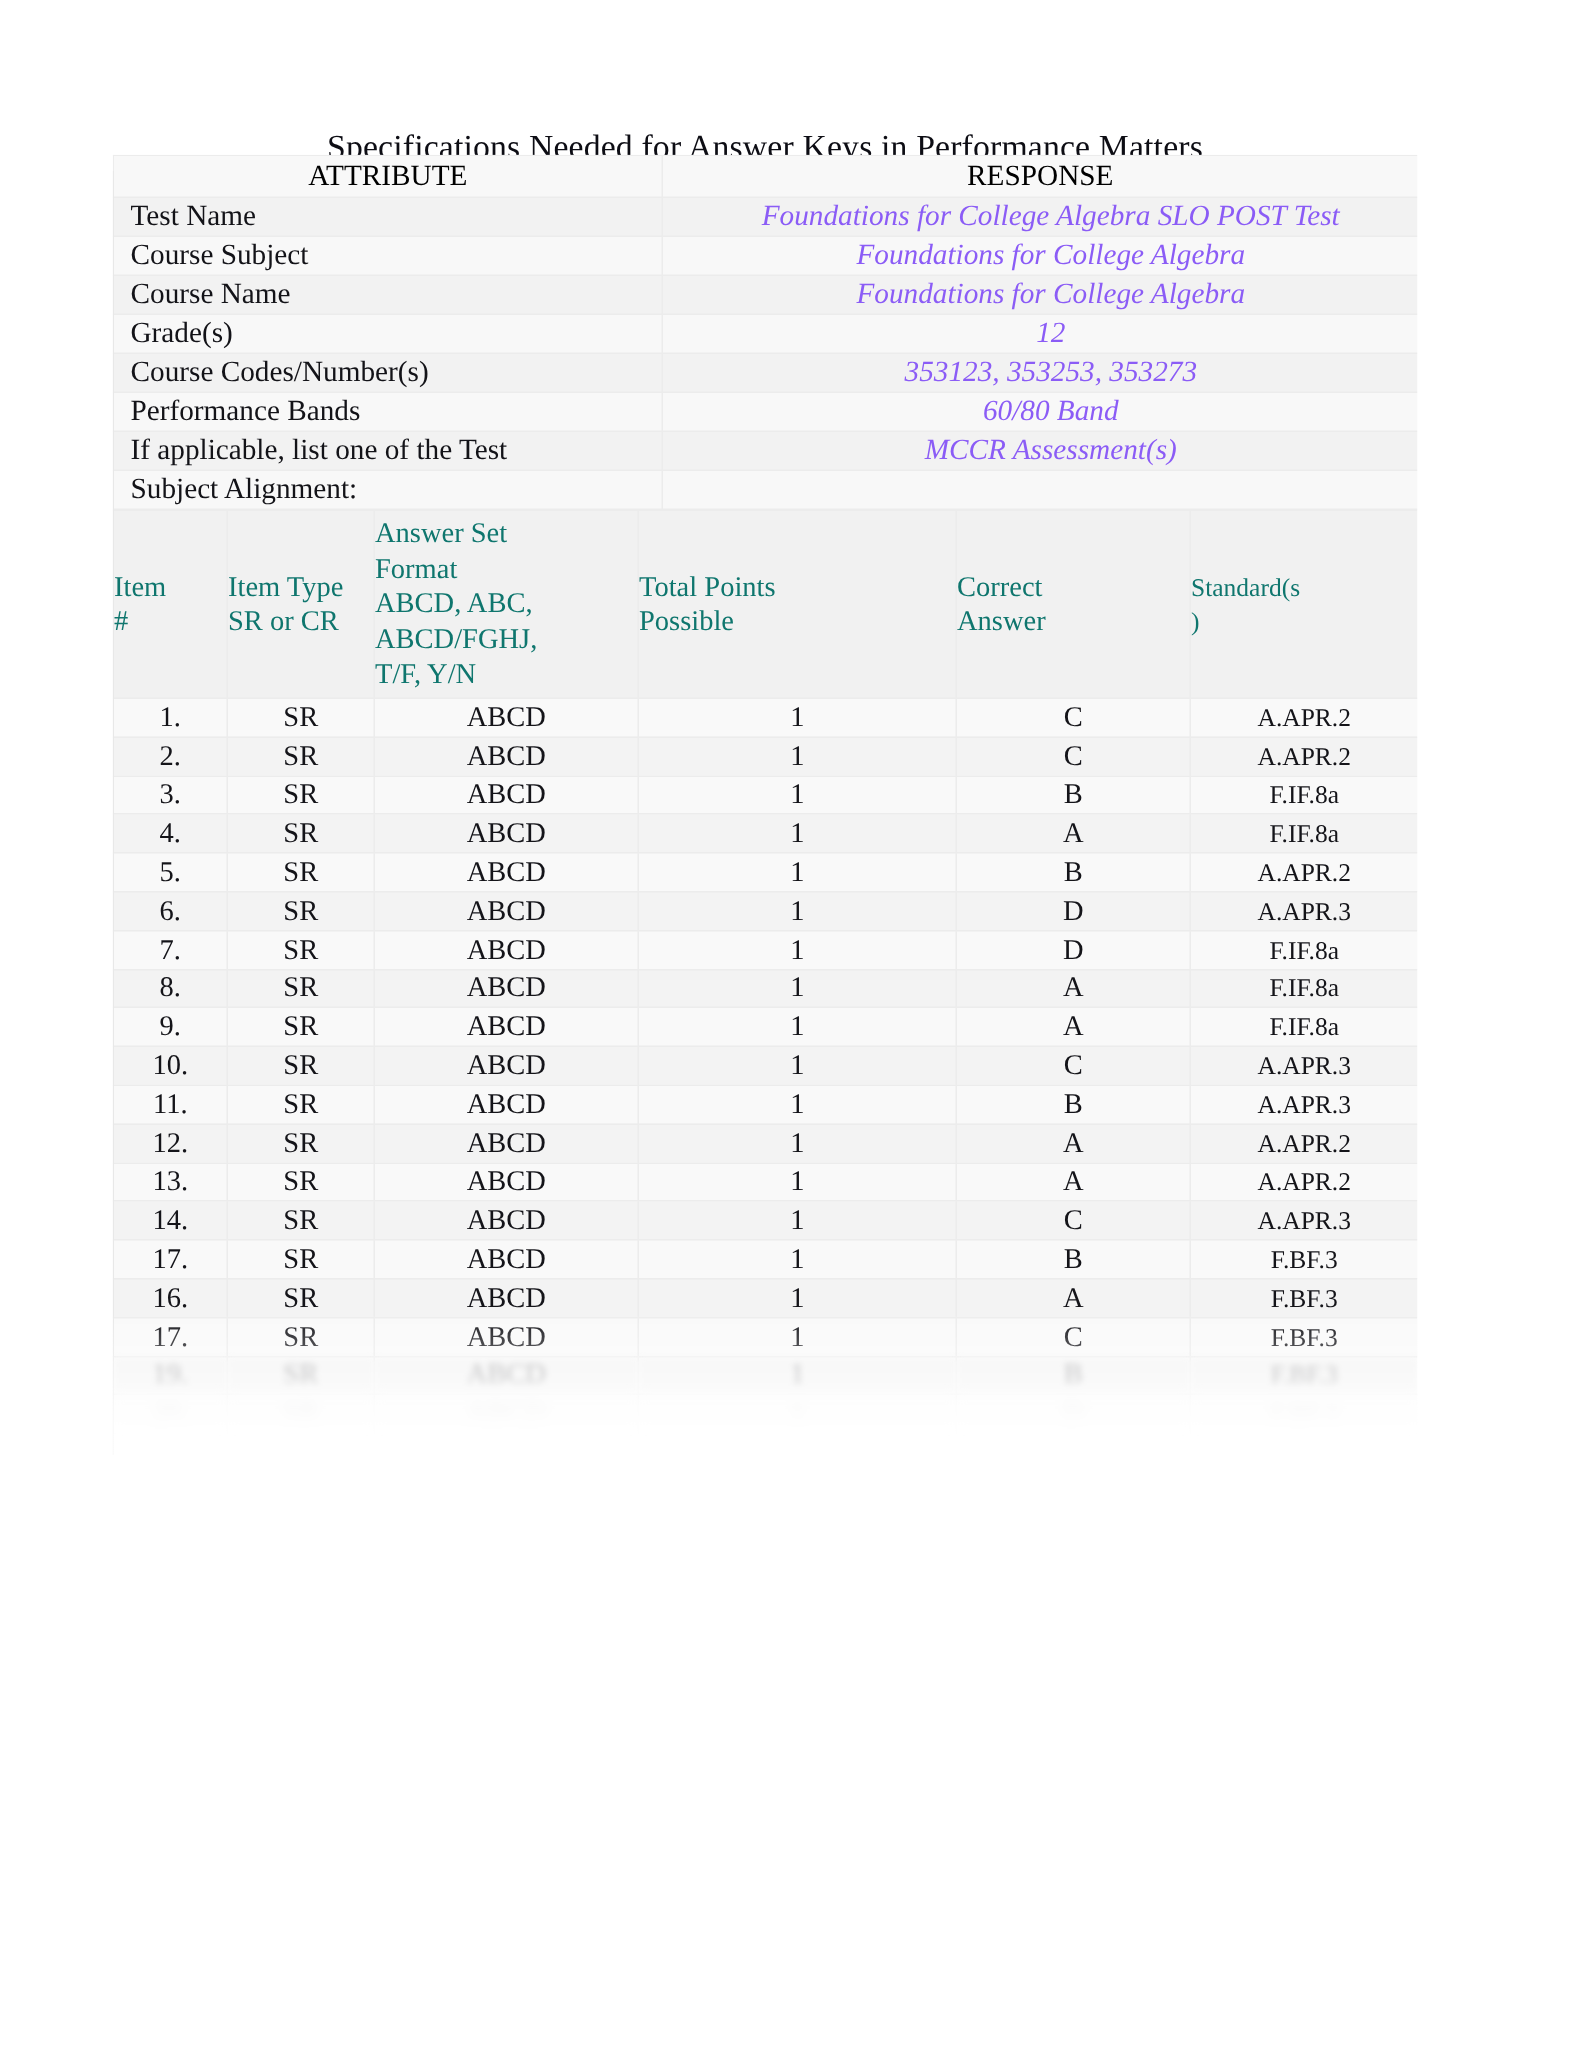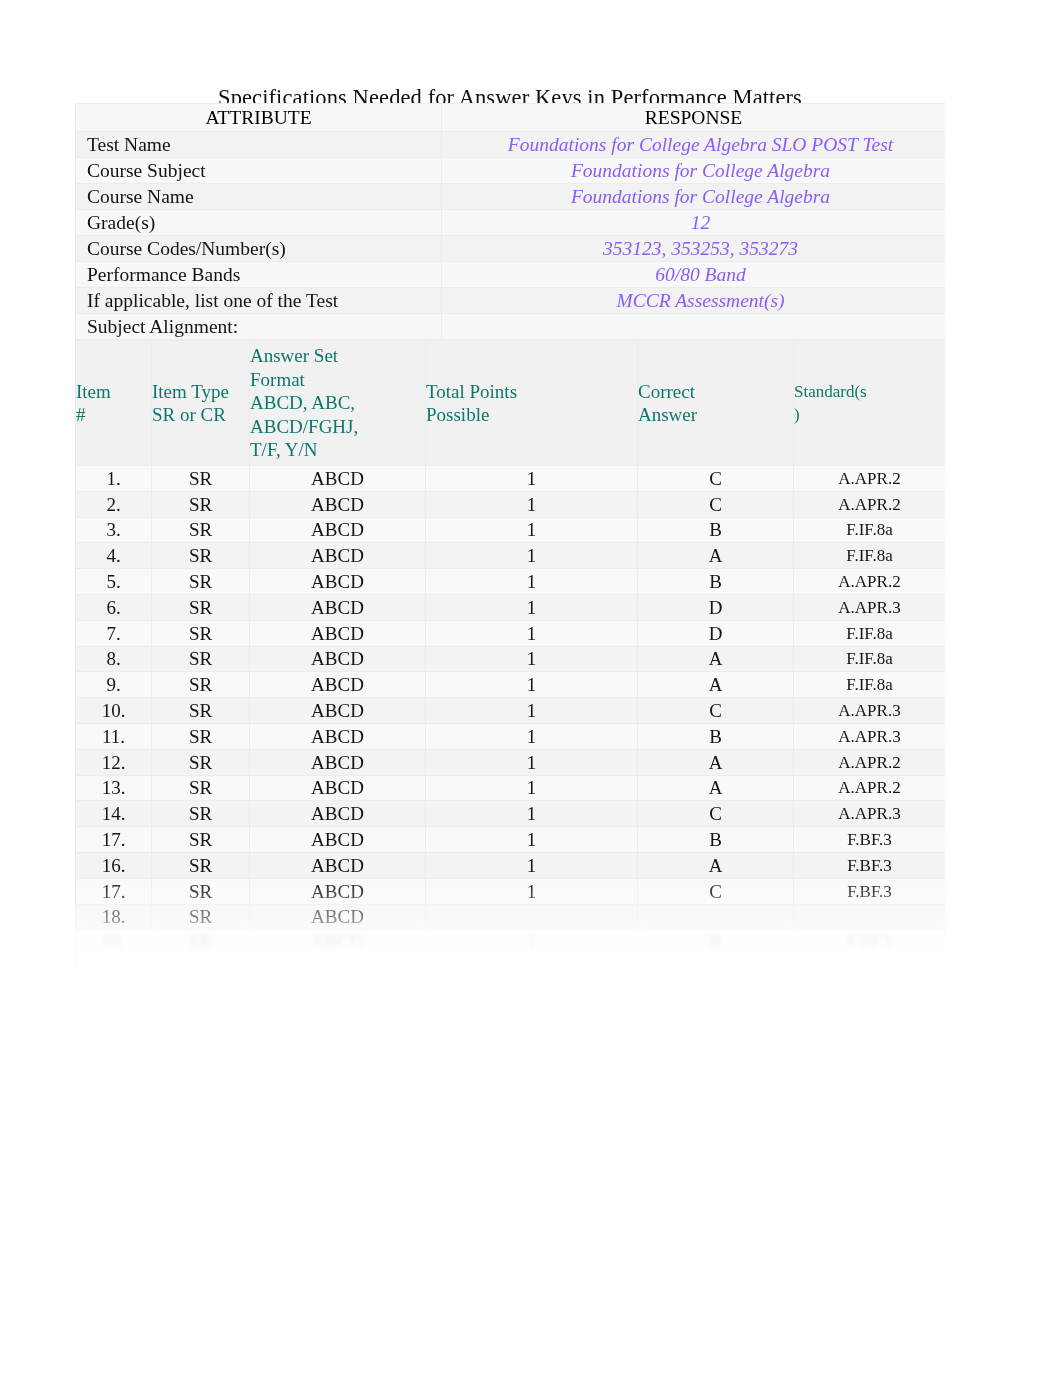--- a/index.html
+++ b/index.html
@@ -380,28 +380,20 @@
             <td class="c-std">F.BF.3</td>
           </tr>
           <tr>
             <td>17.</td>
             <td>SR</td>
             <td>ABCD</td>
             <td>1</td>
             <td>C</td>
             <td class="c-std">F.BF.3</td>
           </tr>
-          <tr>
-            <td>18.</td>
-            <td>SR</td>
-            <td>ABCD</td>
-            <td></td>
-            <td></td>
-            <td class="c-std"></td>
-          </tr>
           <tr class="ghost">
             <td>19.</td>
             <td>SR</td>
             <td>ABCD</td>
             <td>1</td>
             <td>B</td>
             <td class="c-std">F.BF.3</td>
           </tr>
           <tr class="ghost2">
             <td>20.</td>

